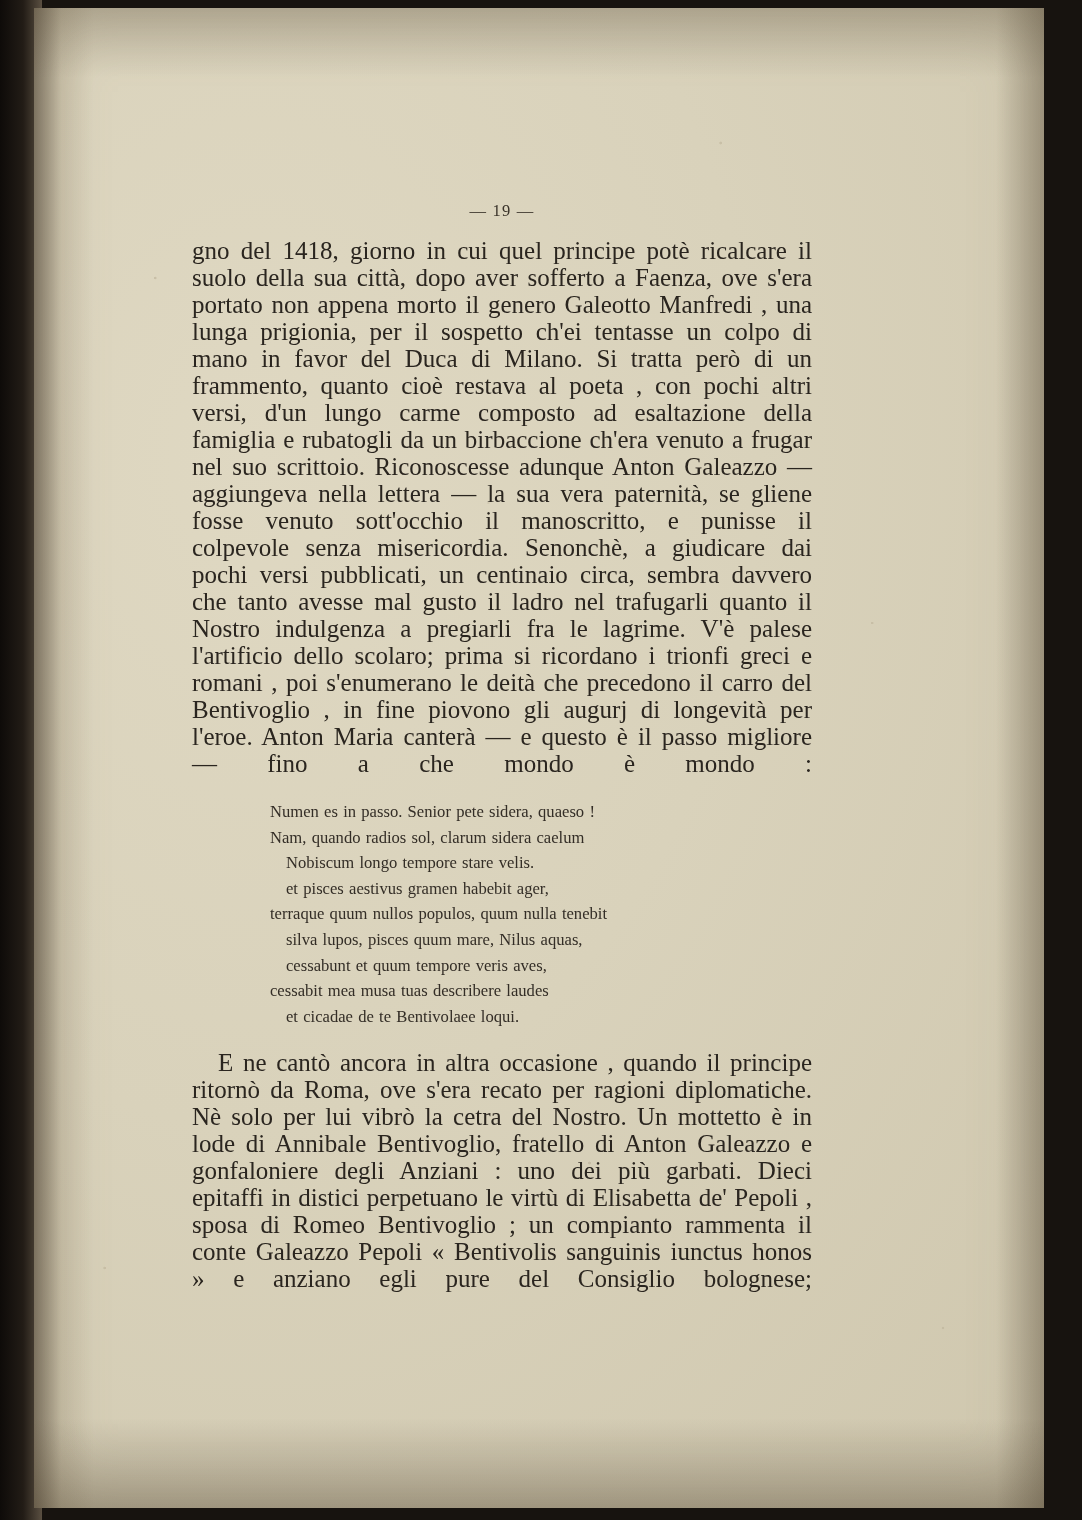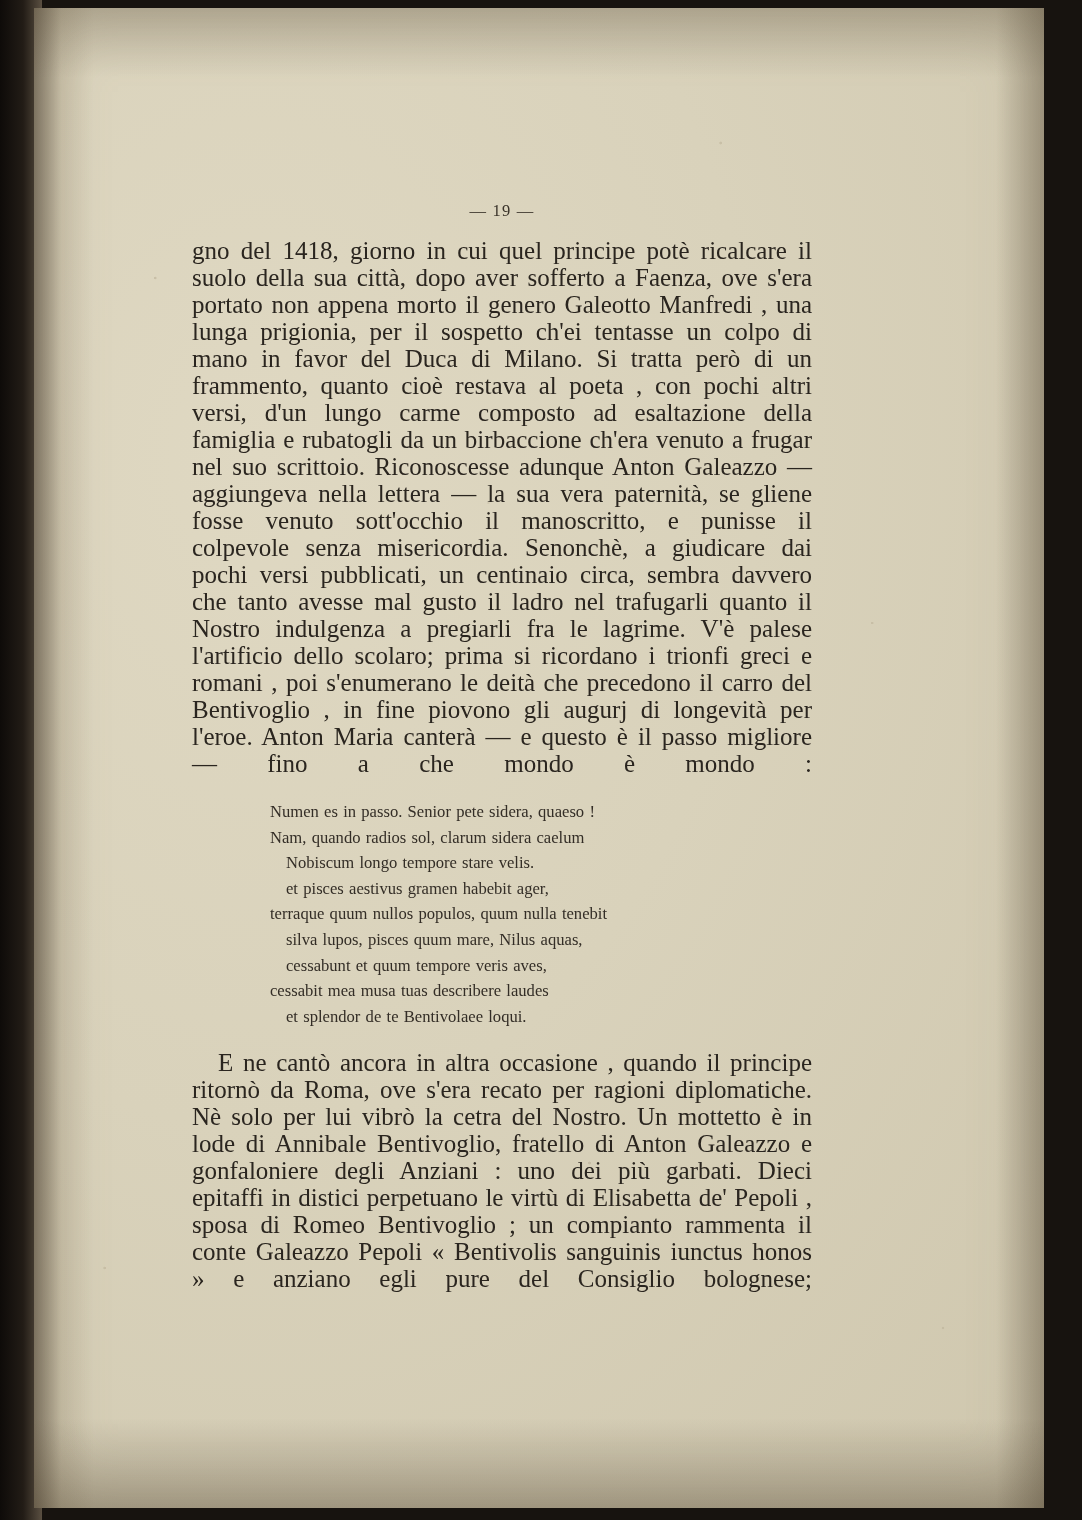--- a/index.html
+++ b/index.html
@@ -155,20 +155,20 @@
 
       <div class="verse">
         <div class="verse-line vl-a">Numen es in passo. Senior pete sidera, quaeso !</div>
         <div class="verse-line vl-a">Nam, quando radios sol, clarum sidera caelum</div>
         <div class="verse-line vl-b">Nobiscum longo tempore stare velis.</div>
         <div class="verse-line vl-b">et pisces aestivus gramen habebit ager,</div>
         <div class="verse-line vl-a">terraque quum nullos populos, quum nulla tenebit</div>
         <div class="verse-line vl-b">silva lupos, pisces quum mare, Nilus aquas,</div>
         <div class="verse-line vl-b">cessabunt et quum tempore veris aves,</div>
         <div class="verse-line vl-a">cessabit mea musa tuas describere laudes</div>
-        <div class="verse-line vl-b">et splendor de te Bentivolaee loqui.</div>
+        <div class="verse-line vl-b">et cicadae de te Bentivolaee loqui.</div>
       </div>
 
       <p class="para last"><span class="para-indent"></span><span>E ne cantò ancora in altra occasione , quando il principe ritornò da Roma, ove s'era recato per ragioni diplomatiche. Nè solo per lui vibrò la cetra del Nostro. Un mottetto è in lode di Annibale Bentivoglio, fratello di Anton Galeazzo e gonfaloniere degli Anziani : uno dei più garbati. Dieci epitaffi in distici perpetuano le virtù di Elisabetta de' Pepoli , sposa di Romeo Bentivoglio ; un compianto rammenta il conte Galeazzo Pepoli « Bentivolis sanguinis iunctus honos » e anziano egli pure del Consiglio bolognese;</span></p>
 
     </div>
   </div>
 </div>
 
 </body></html>

